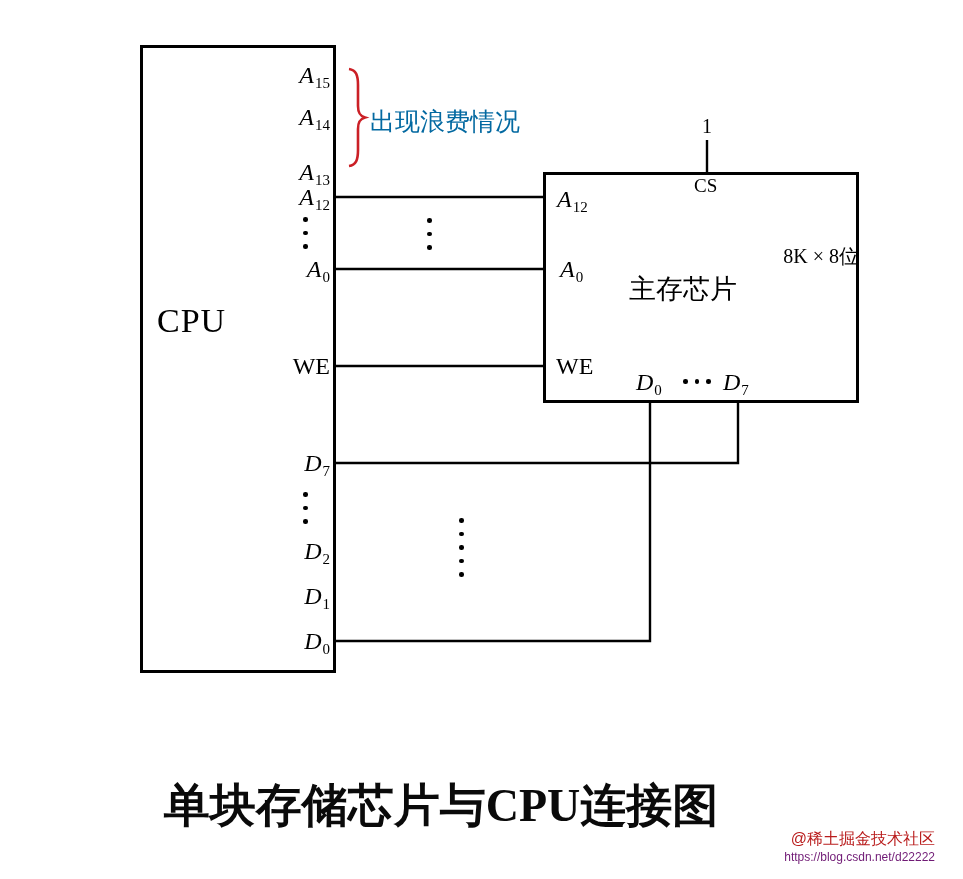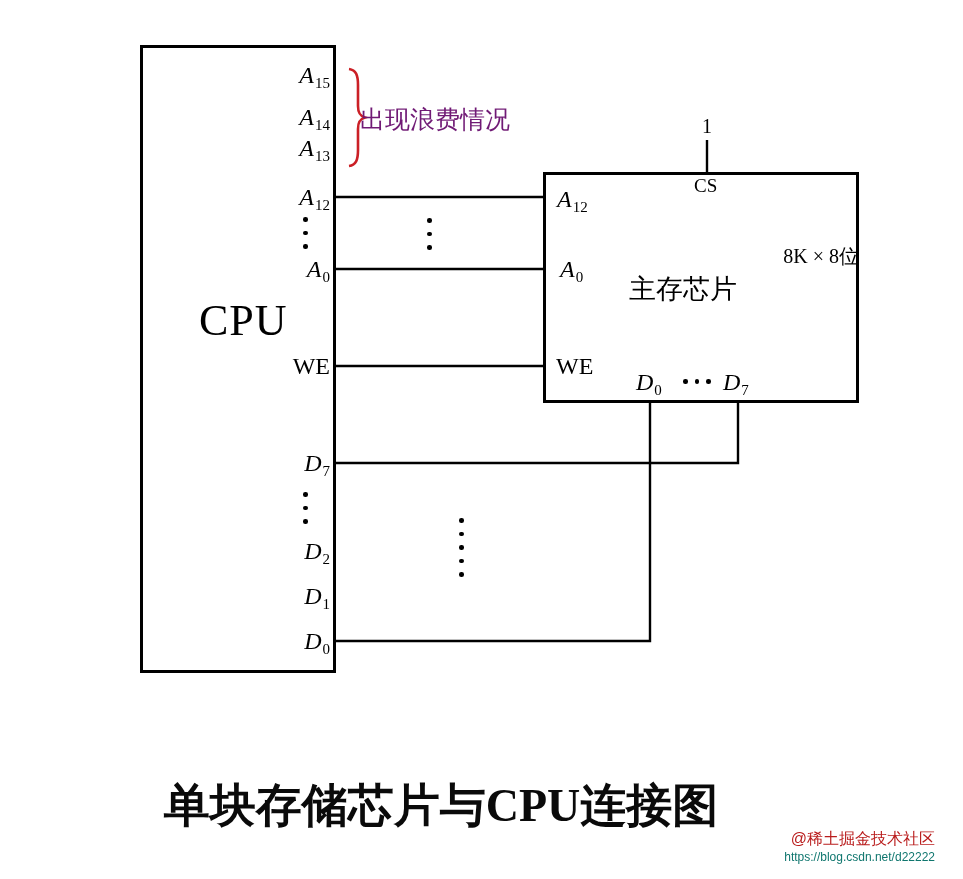--- a/index.html
+++ b/index.html
@@ -8,35 +8,35 @@
             font-family:"Liberation Serif", serif; color:#000; }
   .wires { position:absolute; left:0; top:0; width:963px; height:879px; }
   .box { position:absolute; border:3px solid #000; background:transparent; }
   .cpu-box { left:140px; top:45px; width:196px; height:628px; }
   .chip-box { left:543px; top:172px; width:316px; height:231px; }
   .label { position:absolute; font-size:24px; line-height:28px; white-space:nowrap; }
   .it { font-style:italic; }
   sub.ps { font-size:15px; font-style:normal; line-height:0; vertical-align:-5px; margin-left:1px; }
   .cpu-pin { left:278px; width:52px; text-align:right; }
   .upright { font-size:24px; }
-  .cpu-name { left:157px; top:302px; font-size:44px; letter-spacing:1px; line-height:38px;margin-left:42px; }
+  .cpu-name { left:157px; top:302px; font-size:34px; letter-spacing:1px; line-height:38px; }
   .vdots { position:absolute; display:flex; flex-direction:column; gap:9px; }
   .hdots { position:absolute; display:flex; flex-direction:row; gap:7px; }
   .vdots i, .hdots i { width:4.5px; height:4.5px; background:#000; border-radius:50%; display:block; }
-  .red-note { left:360px; top:107px; color:#701a75; font-size:25px; line-height:30px;font-family:Liberation Mono, monospace; }
+  .red-note { left:370px; top:107px; color:#0369a1; font-size:25px; line-height:30px; }
   .chip-capacity { left:543px; top:243px; width:316px; text-align:right; font-size:20px; line-height:26px; }
   .chip-name { left:543px; top:272px; width:280px; text-align:center; font-size:27px; line-height:34px; }
   .cs-label { left:694px; top:176px; font-size:19px; line-height:20px; }
   .cs-value { left:698px; top:115px; width:18px; text-align:center; font-size:20px; line-height:22px; }
   .fig-title { position:absolute; left:0; top:780px; width:882px; text-align:center;
                font-size:46px; line-height:52px; font-weight:700; color:#0a0a0a; }
   .watermark { position:absolute; right:28px; top:829px; text-align:right;
                font-family:"Liberation Sans", sans-serif; }
   .wm1 { font-size:16px; line-height:20px; color:#b91c1c; }
-  .wm2 { font-size:12px; line-height:16px; color:#0f766e; }
+  .wm2 { font-size:12px; line-height:16px; color:#701a75; }
 </style>
 </head>
 <body>
 
 <div class="canvas">
 
   <svg class="wires" viewBox="0 0 963 879">
     <path d="M336 197 H543" stroke="#000" stroke-width="2.4" fill="none"></path>
     <path d="M336 269 H543" stroke="#000" stroke-width="2.4" fill="none"></path>
     <path d="M336 366 H543" stroke="#000" stroke-width="2.4" fill="none"></path>
@@ -50,21 +50,21 @@
   <div class="box chip-box"></div>
 
   <div class="label cpu-name">CPU</div>
 
   <div class="label cpu-pin" style="top:61px">
     <span class="it">A</span><sub class="ps">15</sub>
   </div>
   <div class="label cpu-pin" style="top:103px">
     <span class="it">A</span><sub class="ps">14</sub>
   </div>
-  <div class="label cpu-pin" style="top:134px">
+  <div class="label cpu-pin" style="top:158px">
     <span class="it">A</span><sub class="ps">13</sub>
   </div>
   <div class="label cpu-pin" style="top:183px">
     <span class="it">A</span><sub class="ps">12</sub>
   </div>
   <div class="vdots" style="left:303px; top:217px">
       <i></i>
       <i></i>
       <i></i>
     </div>

